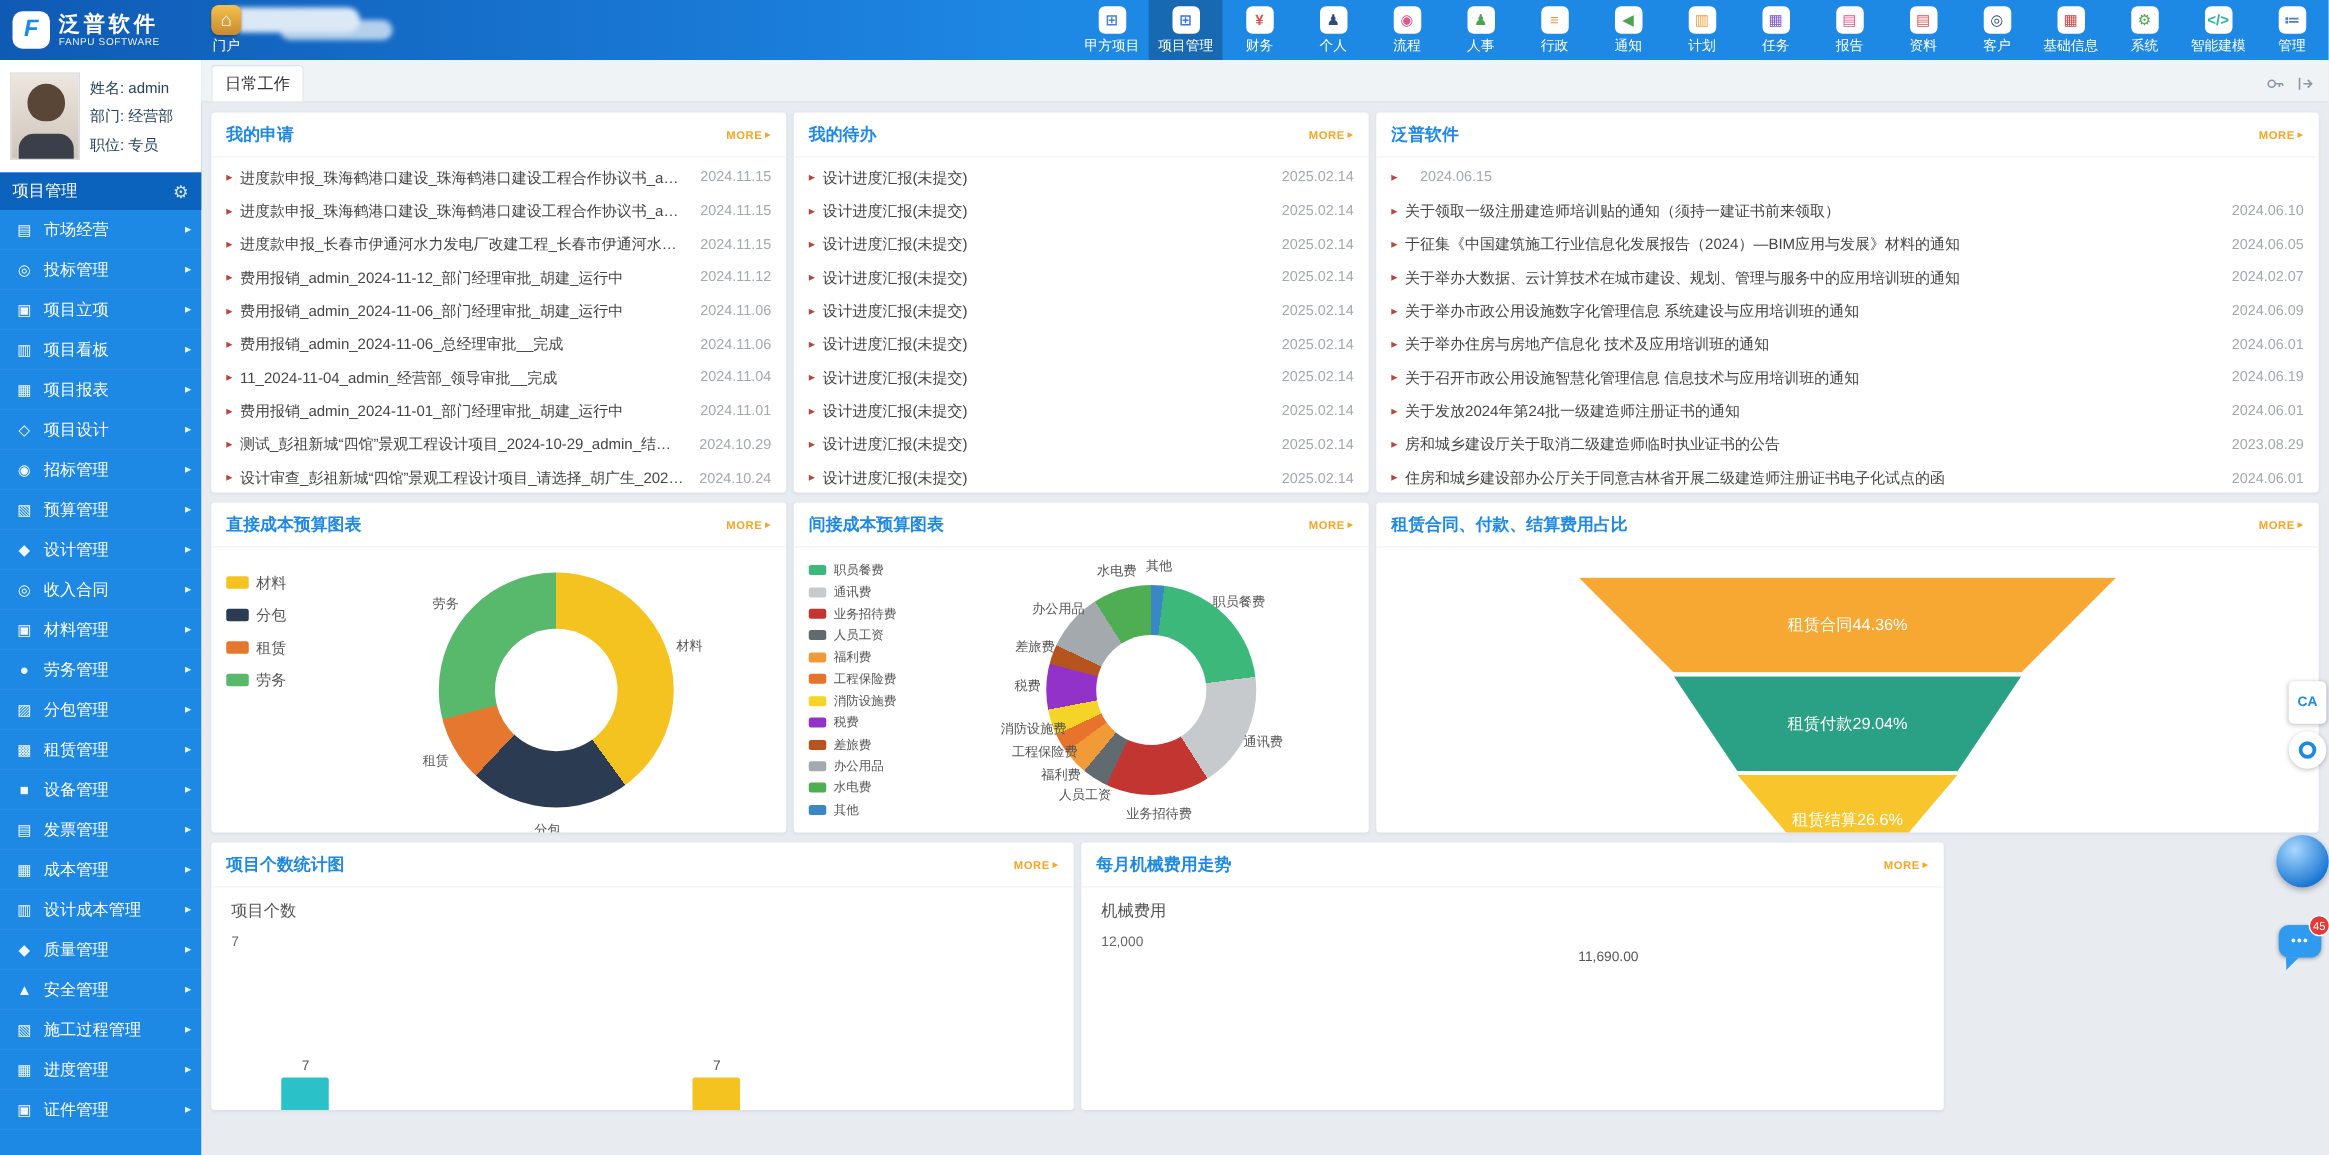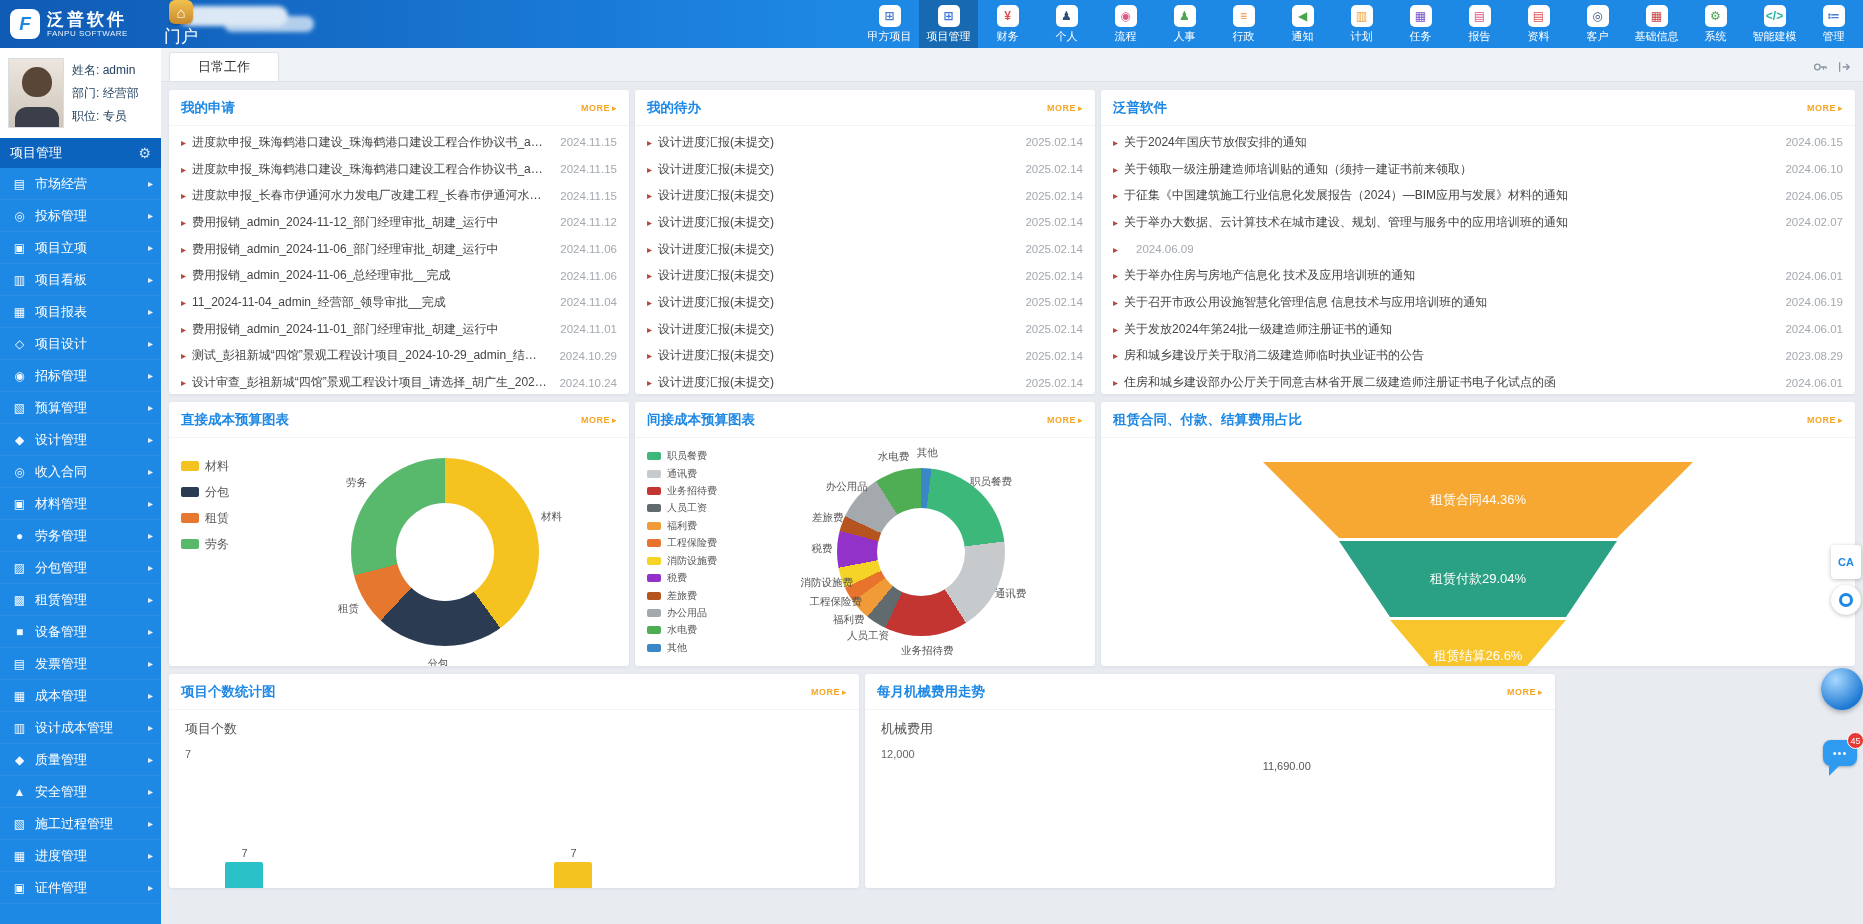--- a/index.html
+++ b/index.html
@@ -18,21 +18,21 @@
   .logo-en { font-size:8px; opacity:.92; letter-spacing:.5px; }
   .clouds { position:absolute; left:178px; top:6px; width:110px; height:20px; background:#fff;
     opacity:.85; border-radius:12px; filter:blur(2px); }
   .clouds::after { content:""; position:absolute; left:46px; top:10px; width:90px; height:16px;
     background:#fff; border-radius:10px; opacity:.8; }
   .portal { position:relative; z-index:2; display:flex; flex-direction:column; align-items:center;
     gap:1px; width:46px; cursor:pointer; }
   .portal-ico { width:24px; height:24px; border-radius:6px; background:linear-gradient(#f3c14e,#c98a2e);
     color:#fff; font-size:15px; display:flex; align-items:center; justify-content:center;
     box-shadow:0 1px 2px rgba(0,0,0,.25); }
-  .portal-label { font-size:17px;font-family:Liberation Serif, serif; }
+  .portal-label { font-size:11px;font-family:Liberation Serif, serif; }
   nav { margin-left:auto; display:flex; height:100%; align-items:stretch; }
   .nav-item { width:59px; display:flex; flex-direction:column; align-items:center; justify-content:center;
     gap:2px; cursor:pointer; }
   .nav-item.active { background:rgba(0,0,0,.22); }
   .nav-ico { width:22px; height:22px; background:#fff; border-radius:5px; display:flex;
     align-items:center; justify-content:center; font-size:12px; font-weight:bold; }
   .nav-label { font-size:11px; white-space:nowrap; }
 
   
   .body { flex:1; display:flex; min-height:0; }
@@ -55,21 +55,21 @@
   .menu-item { height:32px; display:flex; align-items:center; gap:8px; padding:0 8px 0 12px;
     color:#fff; font-size:13px; cursor:pointer; border-bottom:1px solid rgba(255,255,255,.06); }
   .mi-ico { width:15px; text-align:center; font-size:12px; opacity:.95; }
   .mi-arrow { margin-left:auto; font-size:10px; opacity:.9; }
 
   
   main { flex:1; display:flex; flex-direction:column; min-width:0; min-height:0; }
   .tabbar { flex:0 0 34px; background:#f0f3f6; border-bottom:1px solid #dde2e8;
     display:flex; align-items:flex-end; padding:0 0 0 8px; }
   .tab { background:#fff; border:1px solid #dde2e8; border-bottom:none; height:29px;
-    padding:0 28px; display:flex; align-items:center; font-size:13px; color:#333;
+    padding:0 10px; display:flex; align-items:center; font-size:13px; color:#333;
     border-radius:3px 3px 0 0; cursor:pointer; }
   .tab-tools { margin-left:auto; display:flex; align-items:center; gap:10px; padding:0 12px 7px 0; }
   .tool { cursor:pointer; display:flex; }
 
   .panels { flex:1; padding:8px; display:flex; flex-direction:column; gap:8px; min-height:0; }
   .prow { display:grid; gap:6px; }
   .prow1 { grid-template-columns:460px 460px 1fr; height:304px; }
   .prow2 { grid-template-columns:460px 460px 1fr; height:264px; }
   .prow3 { grid-template-columns:690px 690px; height:214px; }
 
@@ -517,40 +517,40 @@
             <div class="phead">
               <span class="ptitle">泛普软件</span>
               <span class="pmore">
                   <span>MORE</span>
                   <span>▸</span>
                 </span>
             </div>
             <div class="plist" id="list-notices">
                 <div class="lrow">
                   <span class="bullet">▸</span>
-                  <span class="row-text">关于2024年国庆节放假安排的通知</span>
                   <span class="row-date">2024.06.15</span>
                 </div>
                 <div class="lrow">
                   <span class="bullet">▸</span>
                   <span class="row-text">关于领取一级注册建造师培训贴的通知（须持一建证书前来领取）</span>
                   <span class="row-date">2024.06.10</span>
                 </div>
                 <div class="lrow">
                   <span class="bullet">▸</span>
                   <span class="row-text">于征集《中国建筑施工行业信息化发展报告（2024）—BIM应用与发展》材料的通知</span>
                   <span class="row-date">2024.06.05</span>
                 </div>
                 <div class="lrow">
                   <span class="bullet">▸</span>
                   <span class="row-text">关于举办大数据、云计算技术在城市建设、规划、管理与服务中的应用培训班的通知</span>
                   <span class="row-date">2024.02.07</span>
                 </div>
                 <div class="lrow">
                   <span class="bullet">▸</span>
+                  <span class="row-text">关于举办市政公用设施数字化管理信息 系统建设与应用培训班的通知</span>
                   <span class="row-date">2024.06.09</span>
                 </div>
                 <div class="lrow">
                   <span class="bullet">▸</span>
                   <span class="row-text">关于举办住房与房地产信息化 技术及应用培训班的通知</span>
                   <span class="row-date">2024.06.01</span>
                 </div>
                 <div class="lrow">
                   <span class="bullet">▸</span>
                   <span class="row-text">关于召开市政公用设施智慧化管理信息 信息技术与应用培训班的通知</span>

